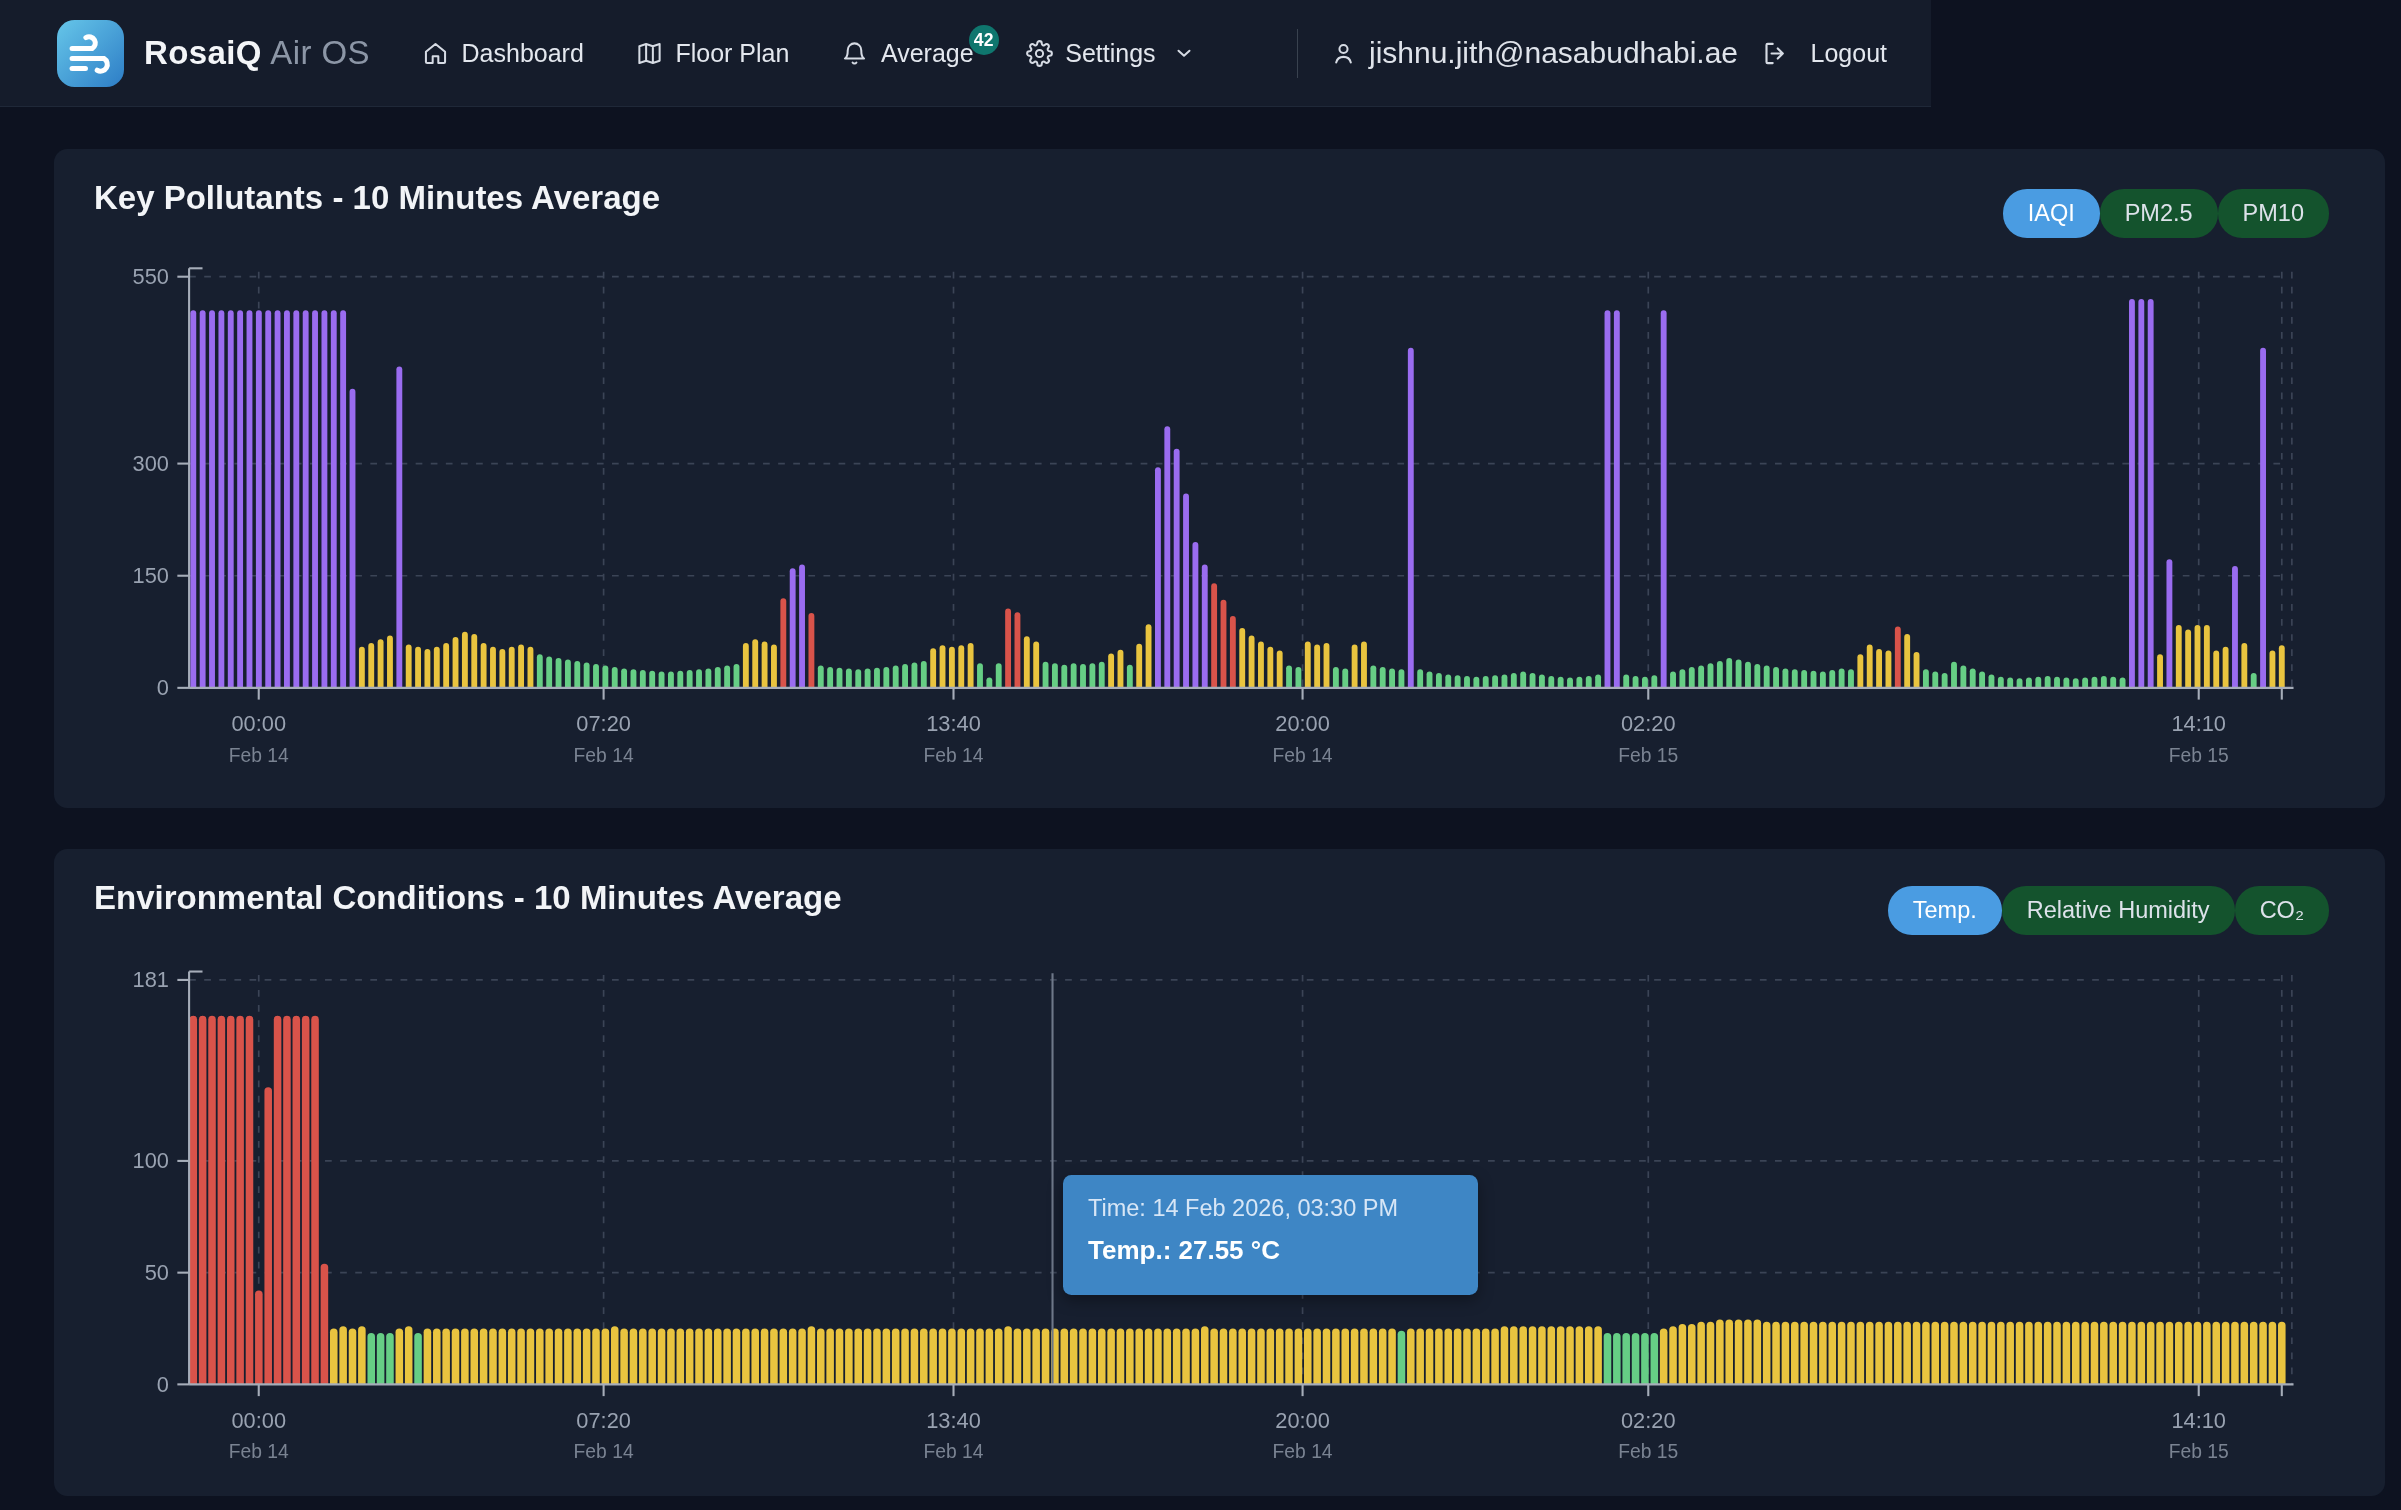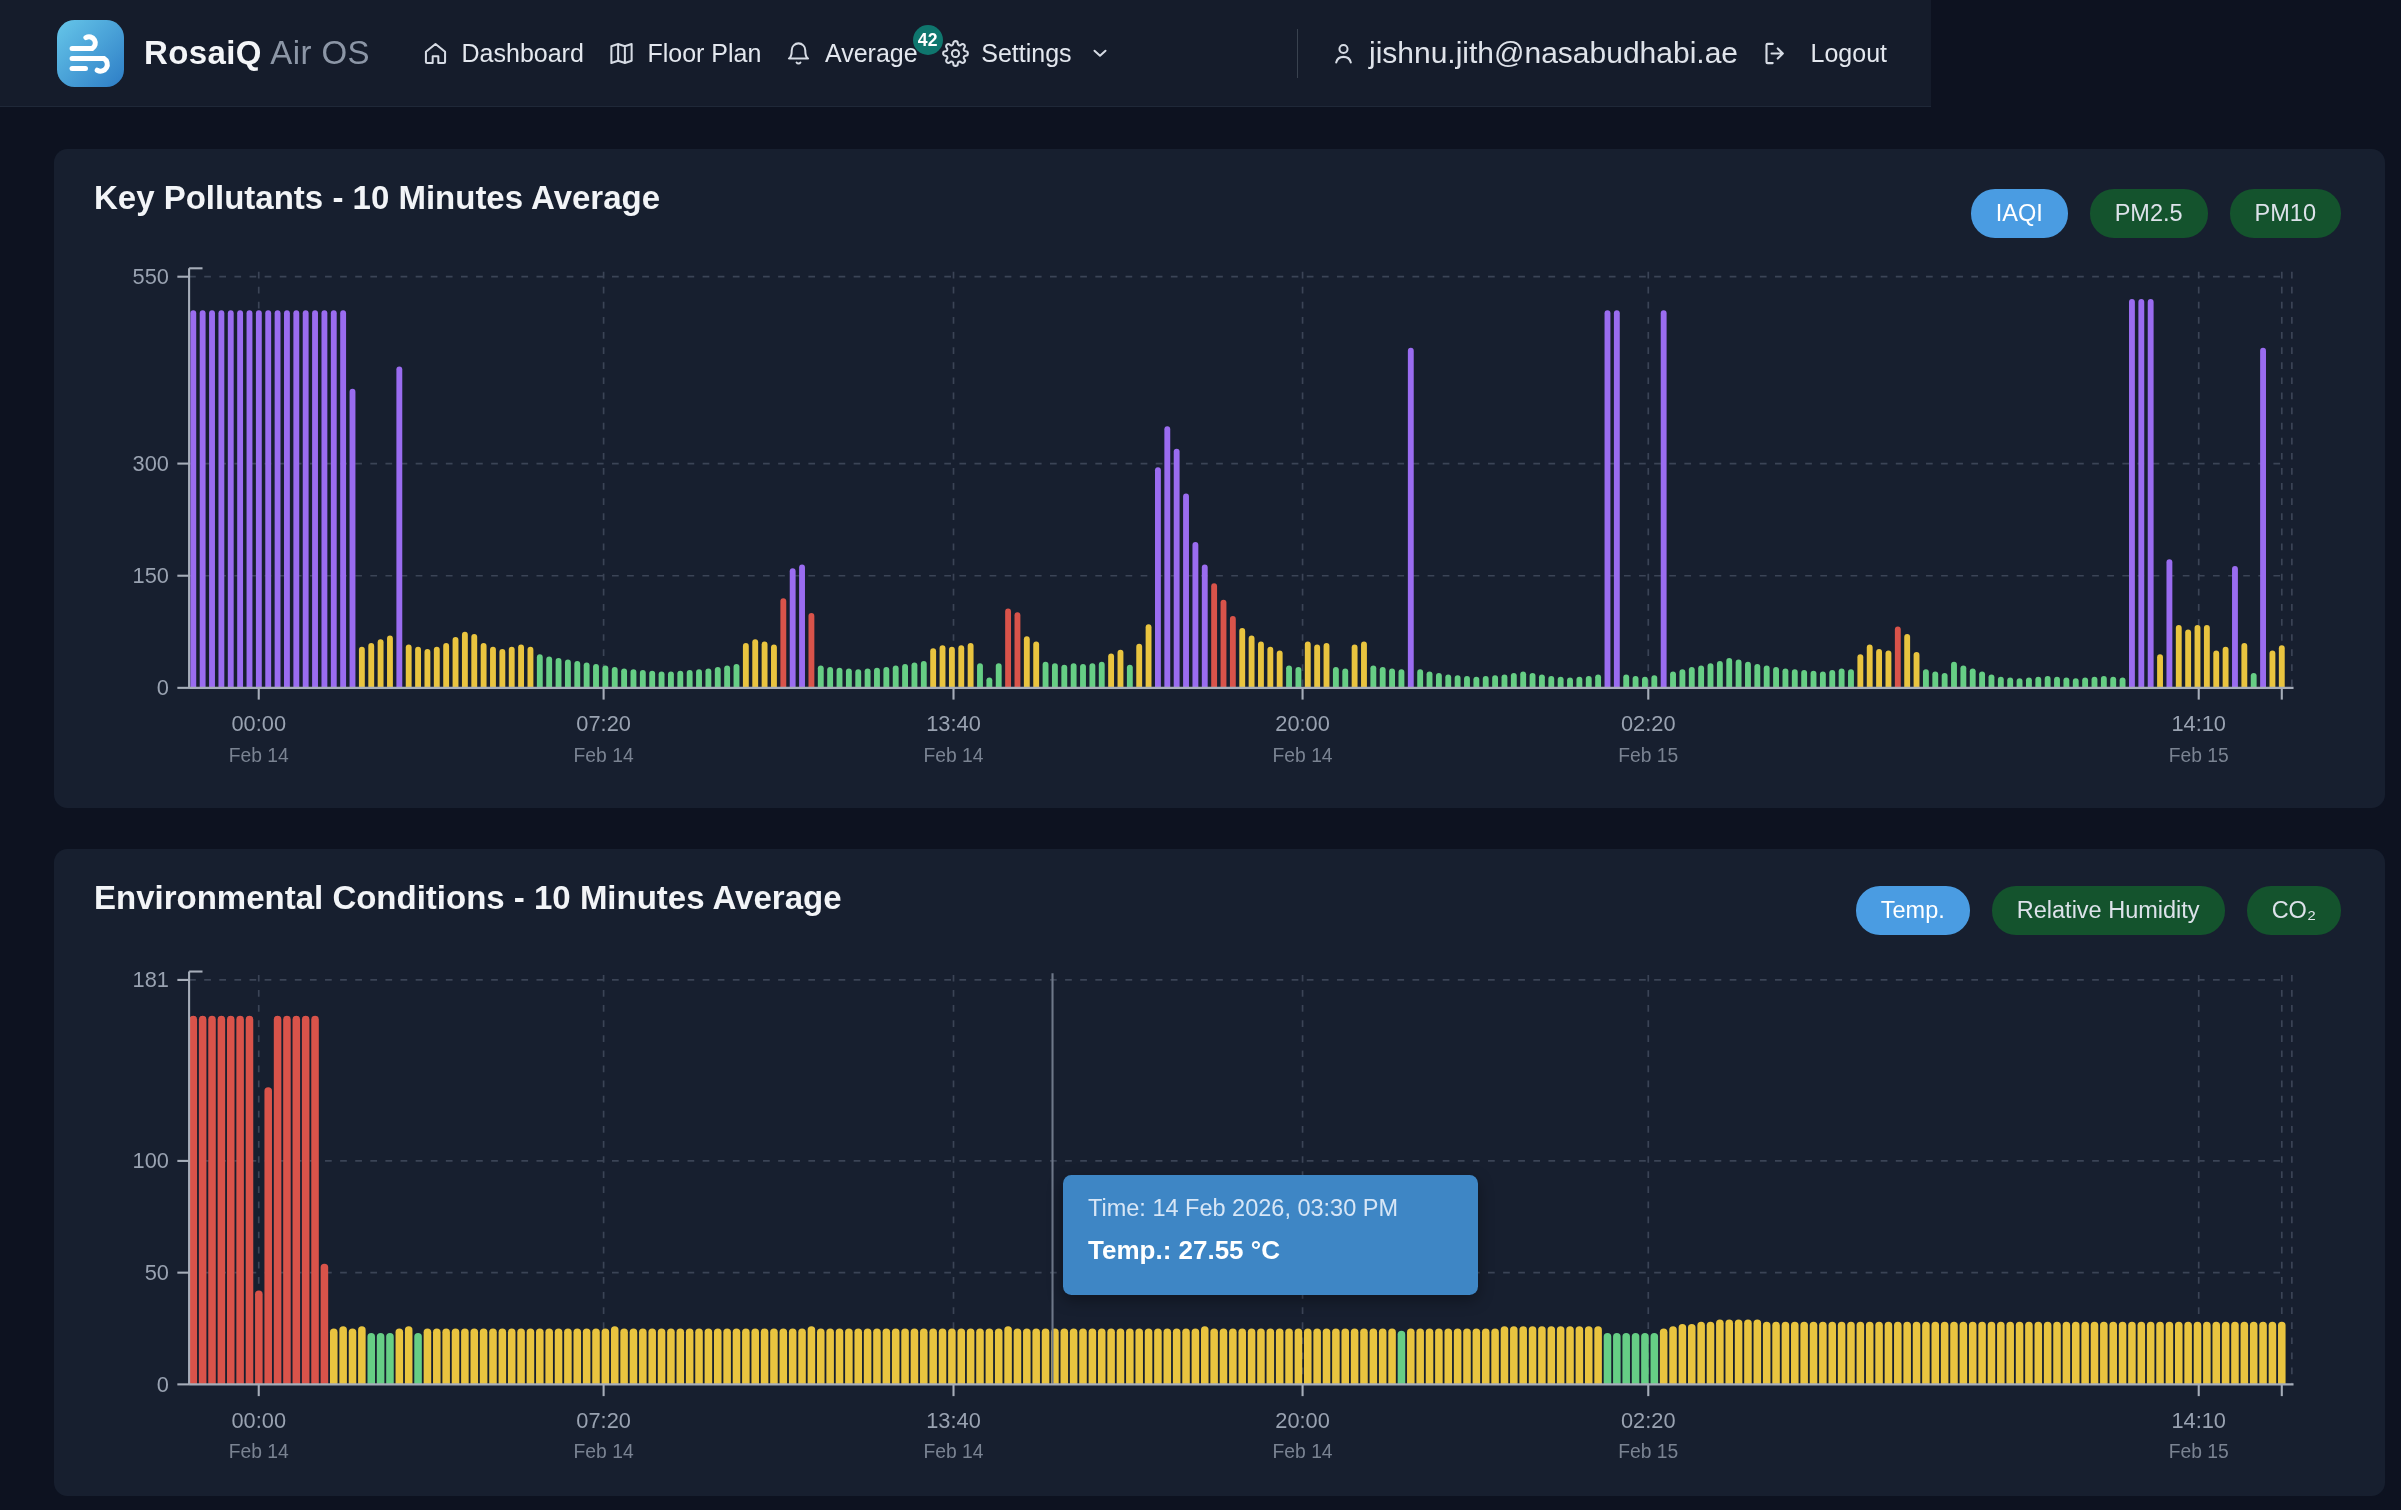--- a/index.html
+++ b/index.html
@@ -11,38 +11,38 @@
   
   .header{
     position:absolute;left:0;top:0;width:1931px;height:107px;
     background:#151c2b;border-bottom:1.7px solid #1f2838;
     display:flex;align-items:center;box-sizing:border-box;padding-left:57px;
   }
   .logo{width:67px;height:67px;flex:0 0 auto;}
   .brand{margin-left:20px;font-size:33px;letter-spacing:0.4px;white-space:nowrap;}
   .brand .bold{font-weight:700;color:#f3f5f8;}
   .brand .light{font-weight:400;color:#8c96a6;margin-left:8.4px;}
-  .nav{display:flex;align-items:center;gap:24px;margin-left:52px;}
+  .nav{display:flex;align-items:center;gap:52px;margin-left:52px;}
   .nav-item{display:flex;align-items:center;gap:12.6px;color:#e3e7ee;font-size:25px;cursor:pointer;position:relative;white-space:nowrap;}
   .nav-item svg{display:block;}
   .badge{
     position:absolute;top:-13.4px;right:-25px;min-width:30px;height:30px;border-radius:15px;
     background:#0f766e;color:#fff;font-size:17.6px;font-weight:700;
     display:flex;align-items:center;justify-content:center;padding:0 5px;box-sizing:border-box;
   }
   .hdr-right{margin-left:auto;margin-right:44px;display:flex;align-items:center;gap:23.5px;}
   .hdr-divider{width:1.7px;height:49px;background:#39424f;margin-right:8.4px;}
   .user{display:flex;align-items:center;gap:11.7px;color:#dfe3ea;font-size:30px;white-space:nowrap;}
   .logout{display:flex;align-items:center;gap:22px;color:#e3e7ee;font-size:25px;cursor:pointer;white-space:nowrap;}
   
   .card{position:absolute;left:54px;width:2331px;background:#171f2f;border-radius:13.4px;}
   #card1{top:149px;height:659px;}
   #card2{top:849px;height:647px;}
   .card-title{position:absolute;left:40px;top:30px;font-size:33px;font-weight:700;color:#f2f4f7;}
-  .pills{position:absolute;right:44px;top:40px;display:flex;gap:22px;}
+  .pills{position:absolute;right:56px;top:40px;display:flex;}
   .pill{
     height:49px;border-radius:24px;padding:0 25px;border:none;cursor:pointer;
     background:#14532d;color:#dde2ea;font-size:23.5px;font-family:"Liberation Sans",sans-serif;
     display:flex;align-items:center;justify-content:center;
   }
   .pill.active{background:#4a9ce2;color:#ffffff;}
   .chart-svg{position:absolute;left:0;top:0;}
   
   .tooltip{
     position:absolute;left:1063px;top:1175px;width:415px;height:120px;

